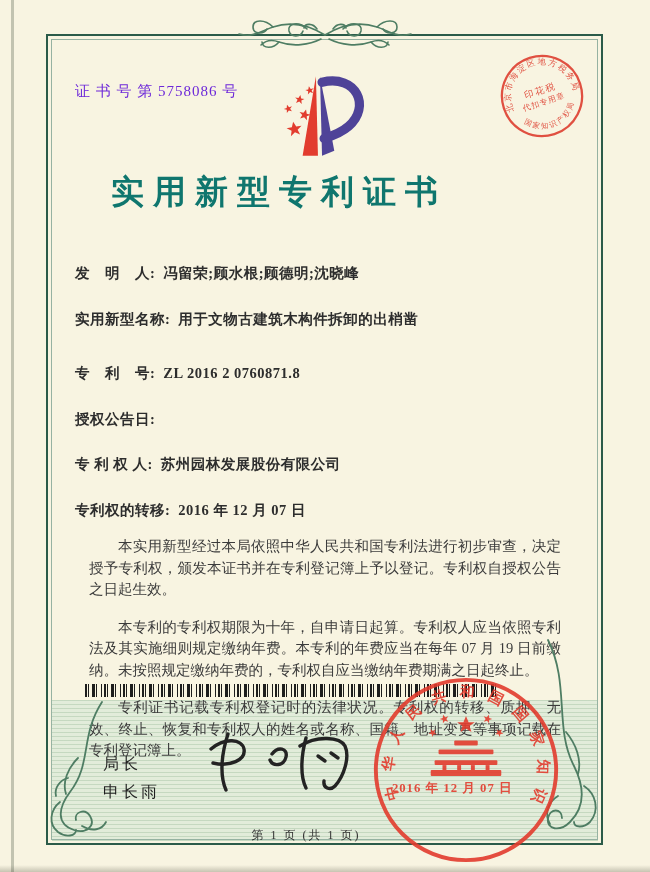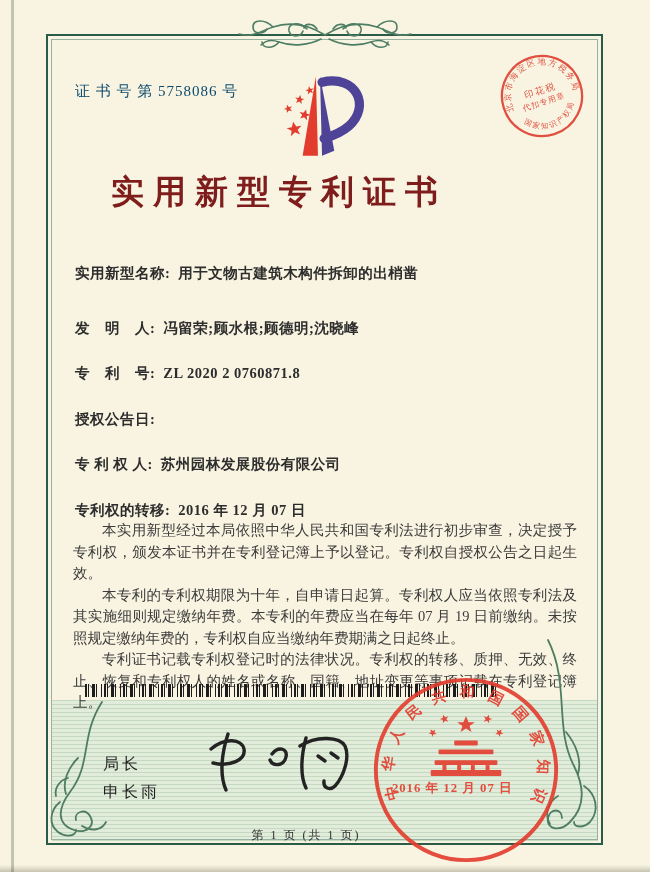--- a/index.html
+++ b/index.html
@@ -14,31 +14,31 @@
   .edge-bottom{left:0;bottom:0;width:650px;height:7px;background:linear-gradient(rgba(0,0,0,0),rgba(70,70,55,.28));z-index:9;}
   
   .frame-outer{left:46px;top:34px;width:553px;height:807px;border:2px solid #2b5b49;z-index:2;pointer-events:none;}
   .frame-inner{position:absolute;left:3px;top:3px;right:3px;bottom:3px;border:1px solid #96b2a2;}
   
   .green-band{
     left:52px;top:700px;width:546px;height:141px;z-index:1;
     background-color:#e2ecda;
     background-image:repeating-linear-gradient(0deg, rgba(130,170,132,.30) 0 1px, rgba(0,0,0,0) 1px 4px);
   }
-  .cert-no{left:75px;top:82px;font-size:15px;color:#0c4a6e;letter-spacing:1px;z-index:3;}
+  .cert-no{left:75px;top:82px;font-size:15px;color:#6d28d9;letter-spacing:1px;z-index:3;}
   .title{
     left:0;top:170px;width:558px;text-align:center;
-    font-size:33px;font-weight:700;color:#7f1d1d;letter-spacing:9px;z-index:3;
+    font-size:33px;font-weight:700;color:#0f766e;letter-spacing:9px;z-index:3;
   }
   .fields{left:75px;top:251px;width:480px;z-index:3;}
   .field-row{height:45.5px;display:flex;align-items:center;font-size:14.5px;color:#2d2d2d;font-weight:600;letter-spacing:.5px;}
   .field-row.gap-lg{margin-bottom:9px;}
   .field-label{margin-right:8px;white-space:pre;}
   .body-text{left:73px;top:520px;width:504px;z-index:3;color:#3b3b3b;}
-  .body-text p{margin:0;font-size:14.5px;line-height:21.5px;text-align:justify;text-indent:2em;}
+  .body-text p{margin:16px;font-size:14.5px;line-height:21.5px;text-align:justify;text-indent:2em;}
   .barcode{
     left:85px;top:684px;width:415px;height:13px;z-index:3;
     background:
       repeating-linear-gradient(90deg,#1d1d1d 0 2px,rgba(0,0,0,0) 2px 3px,#1d1d1d 3px 4px,rgba(0,0,0,0) 4px 7px,
       #1d1d1d 7px 10px,rgba(0,0,0,0) 10px 11px,#1d1d1d 11px 12px,rgba(0,0,0,0) 12px 16px,
       #1d1d1d 16px 17px,rgba(0,0,0,0) 17px 19px);
   }
   .bureau{left:103px;top:750px;z-index:3;font-size:16px;color:#1f1f1f;letter-spacing:3px;line-height:28px;}
   .signature-svg{left:198px;top:722px;width:170px;height:84px;z-index:4;}
   .footer{left:0;top:827px;width:612px;text-align:center;font-size:12px;color:#2e2e2e;letter-spacing:2px;z-index:3;}
@@ -102,31 +102,31 @@
       <textPath href="#taxBot" startOffset="2">国家知识产权局</textPath>
     </text>
     <text x="50" y="47" font-size="10.5" letter-spacing="2" text-anchor="middle">印花税</text>
     <text x="50" y="60" font-size="9" letter-spacing="1" text-anchor="middle">代扣专用章</text>
   </g>
 </svg>
 
 <div class="abs title">实用新型专利证书</div>
 
 <div class="abs fields">
+  <div class="field-row">
+    <span class="field-label">发　明　人:</span>
+    <span class="field-value">冯留荣;顾水根;顾德明;沈晓峰</span>
+  </div>
   <div class="field-row gap-lg">
     <span class="field-label">实用新型名称:</span>
     <span class="field-value">用于文物古建筑木构件拆卸的出梢凿</span>
   </div>
   <div class="field-row">
-    <span class="field-label">发　明　人:</span>
-    <span class="field-value">冯留荣;顾水根;顾德明;沈晓峰</span>
-  </div>
-  <div class="field-row">
     <span class="field-label">专　利　号:</span>
-    <span class="field-value">ZL 2020 2 0760871.8</span>
+    <span class="field-value">ZL 2016 2 0760871.8</span>
   </div>
   <div class="field-row">
     <span class="field-label">授权公告日:</span>
   </div>
   <div class="field-row">
     <span class="field-label">专 利 权 人:</span>
     <span class="field-value">苏州园林发展股份有限公司</span>
   </div>
   <div class="field-row">
     <span class="field-label">专利权的转移:</span>

